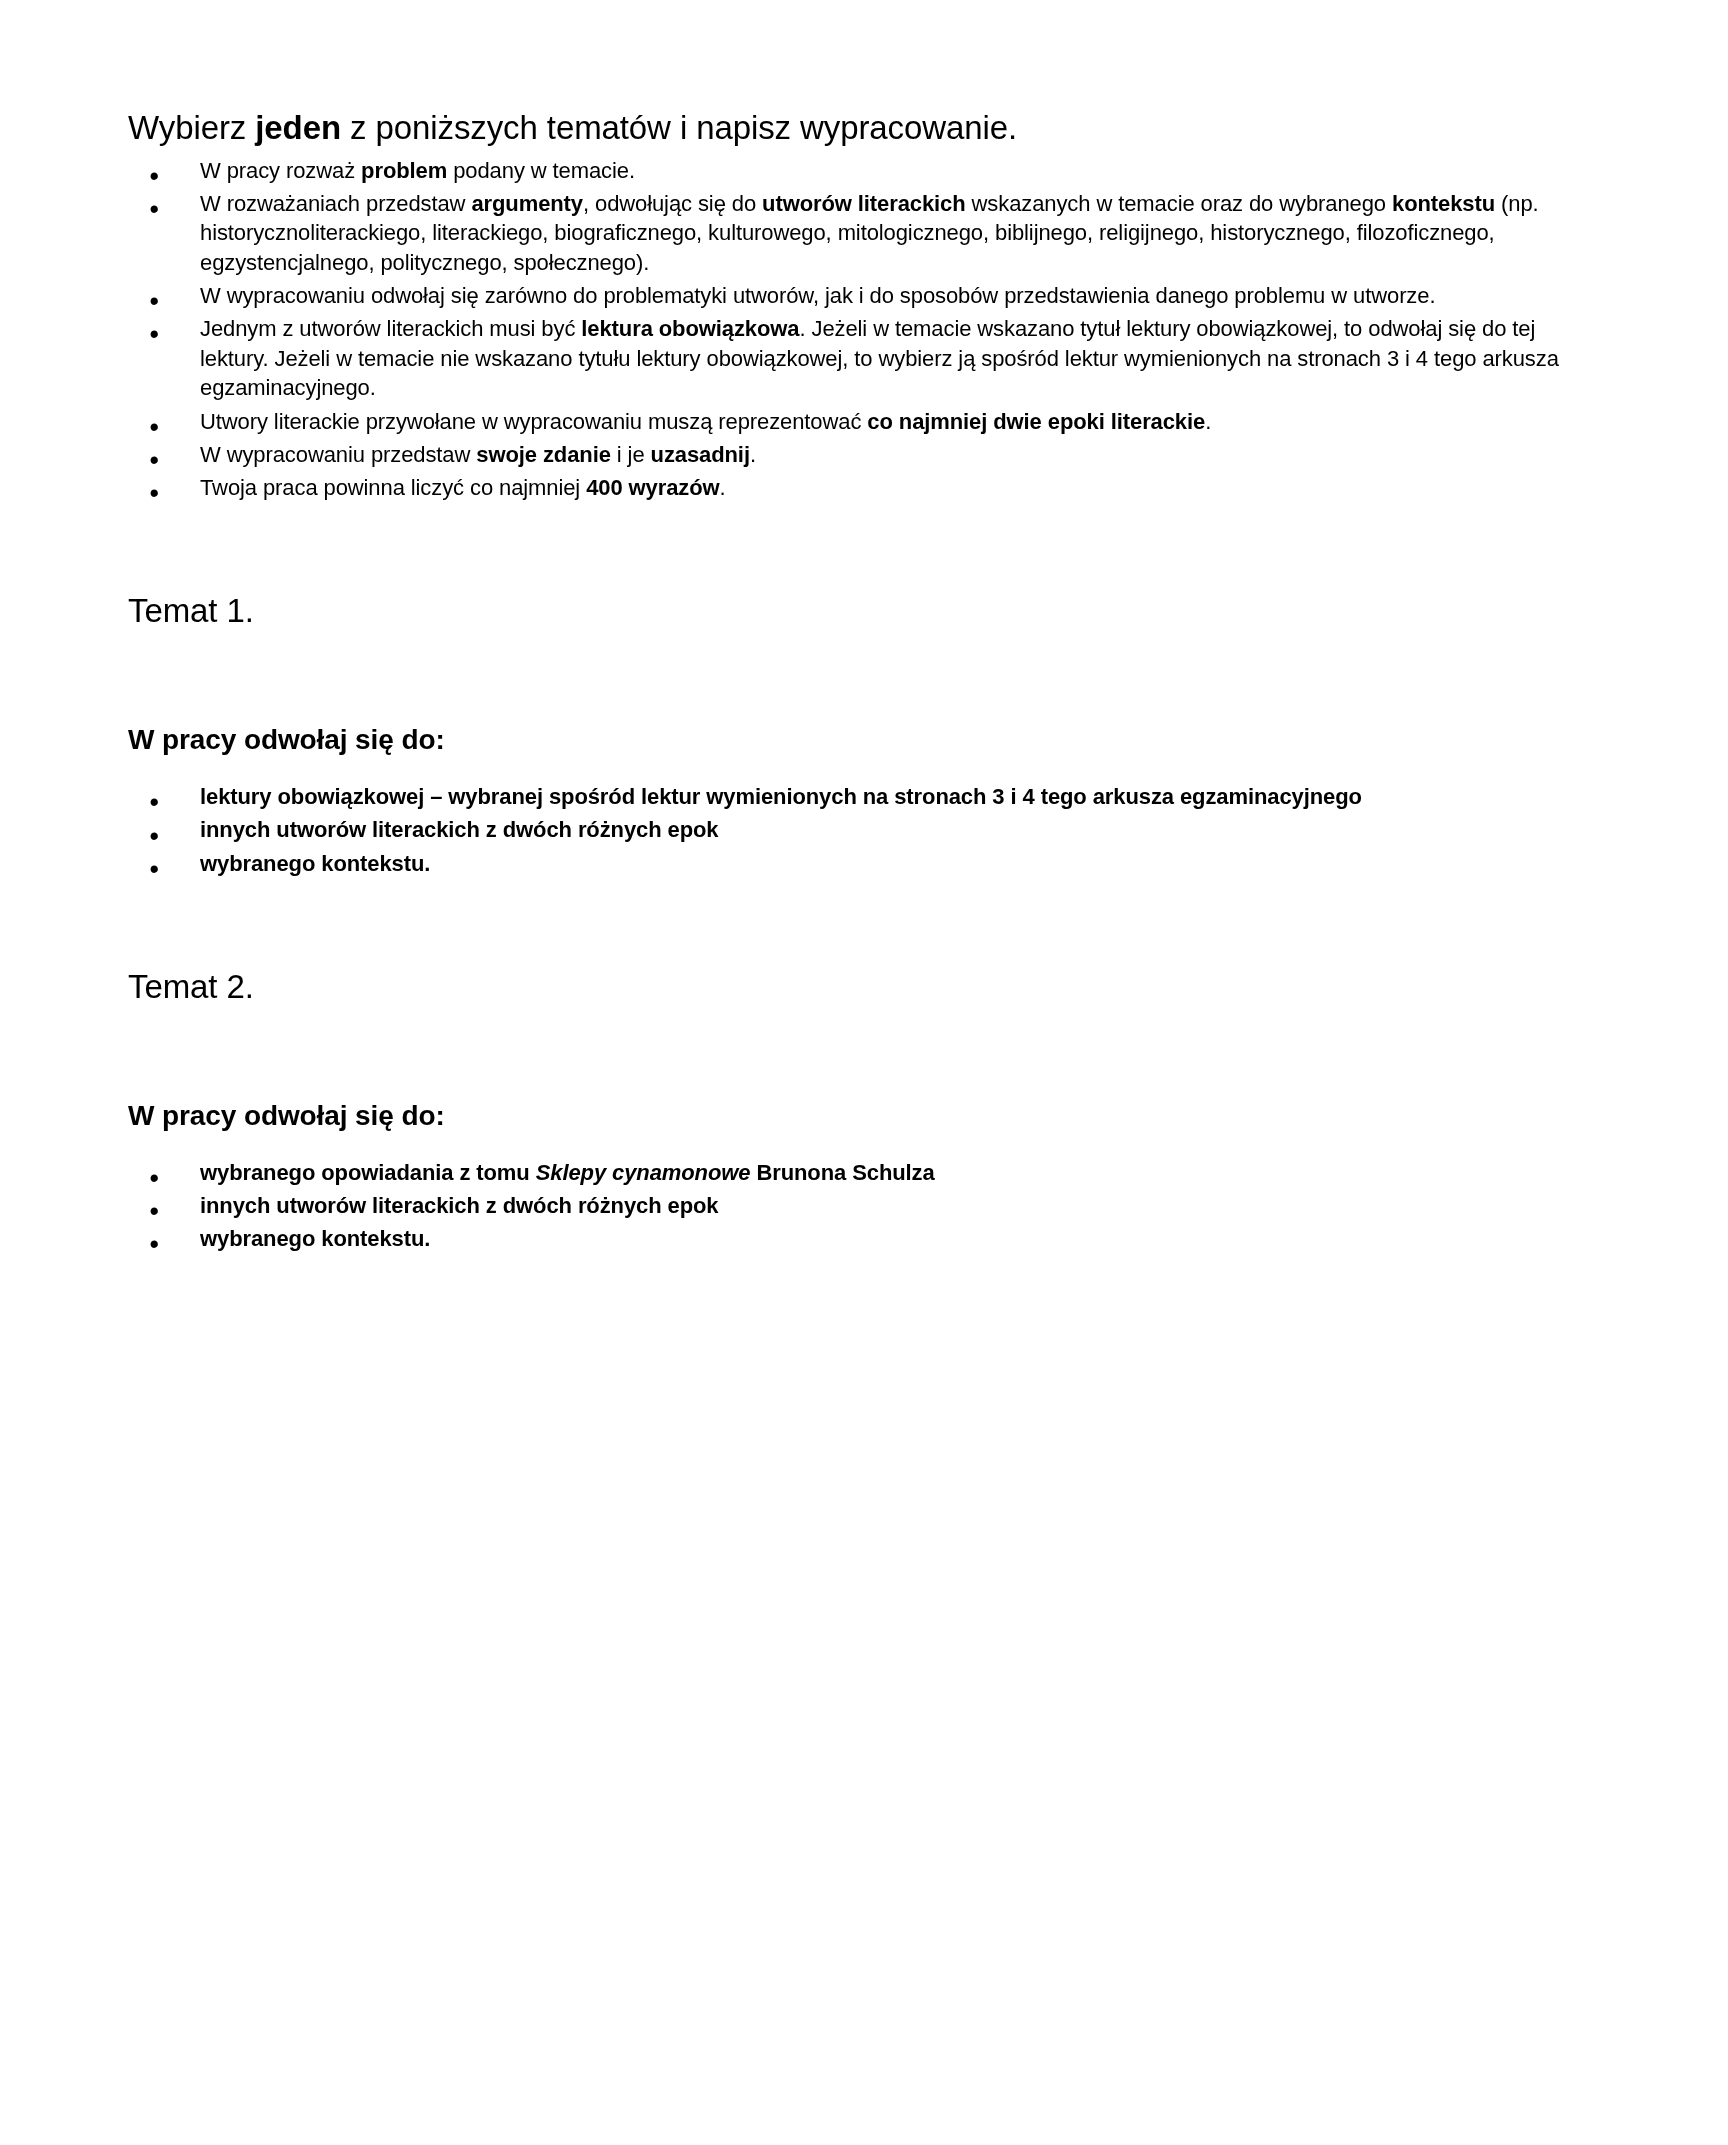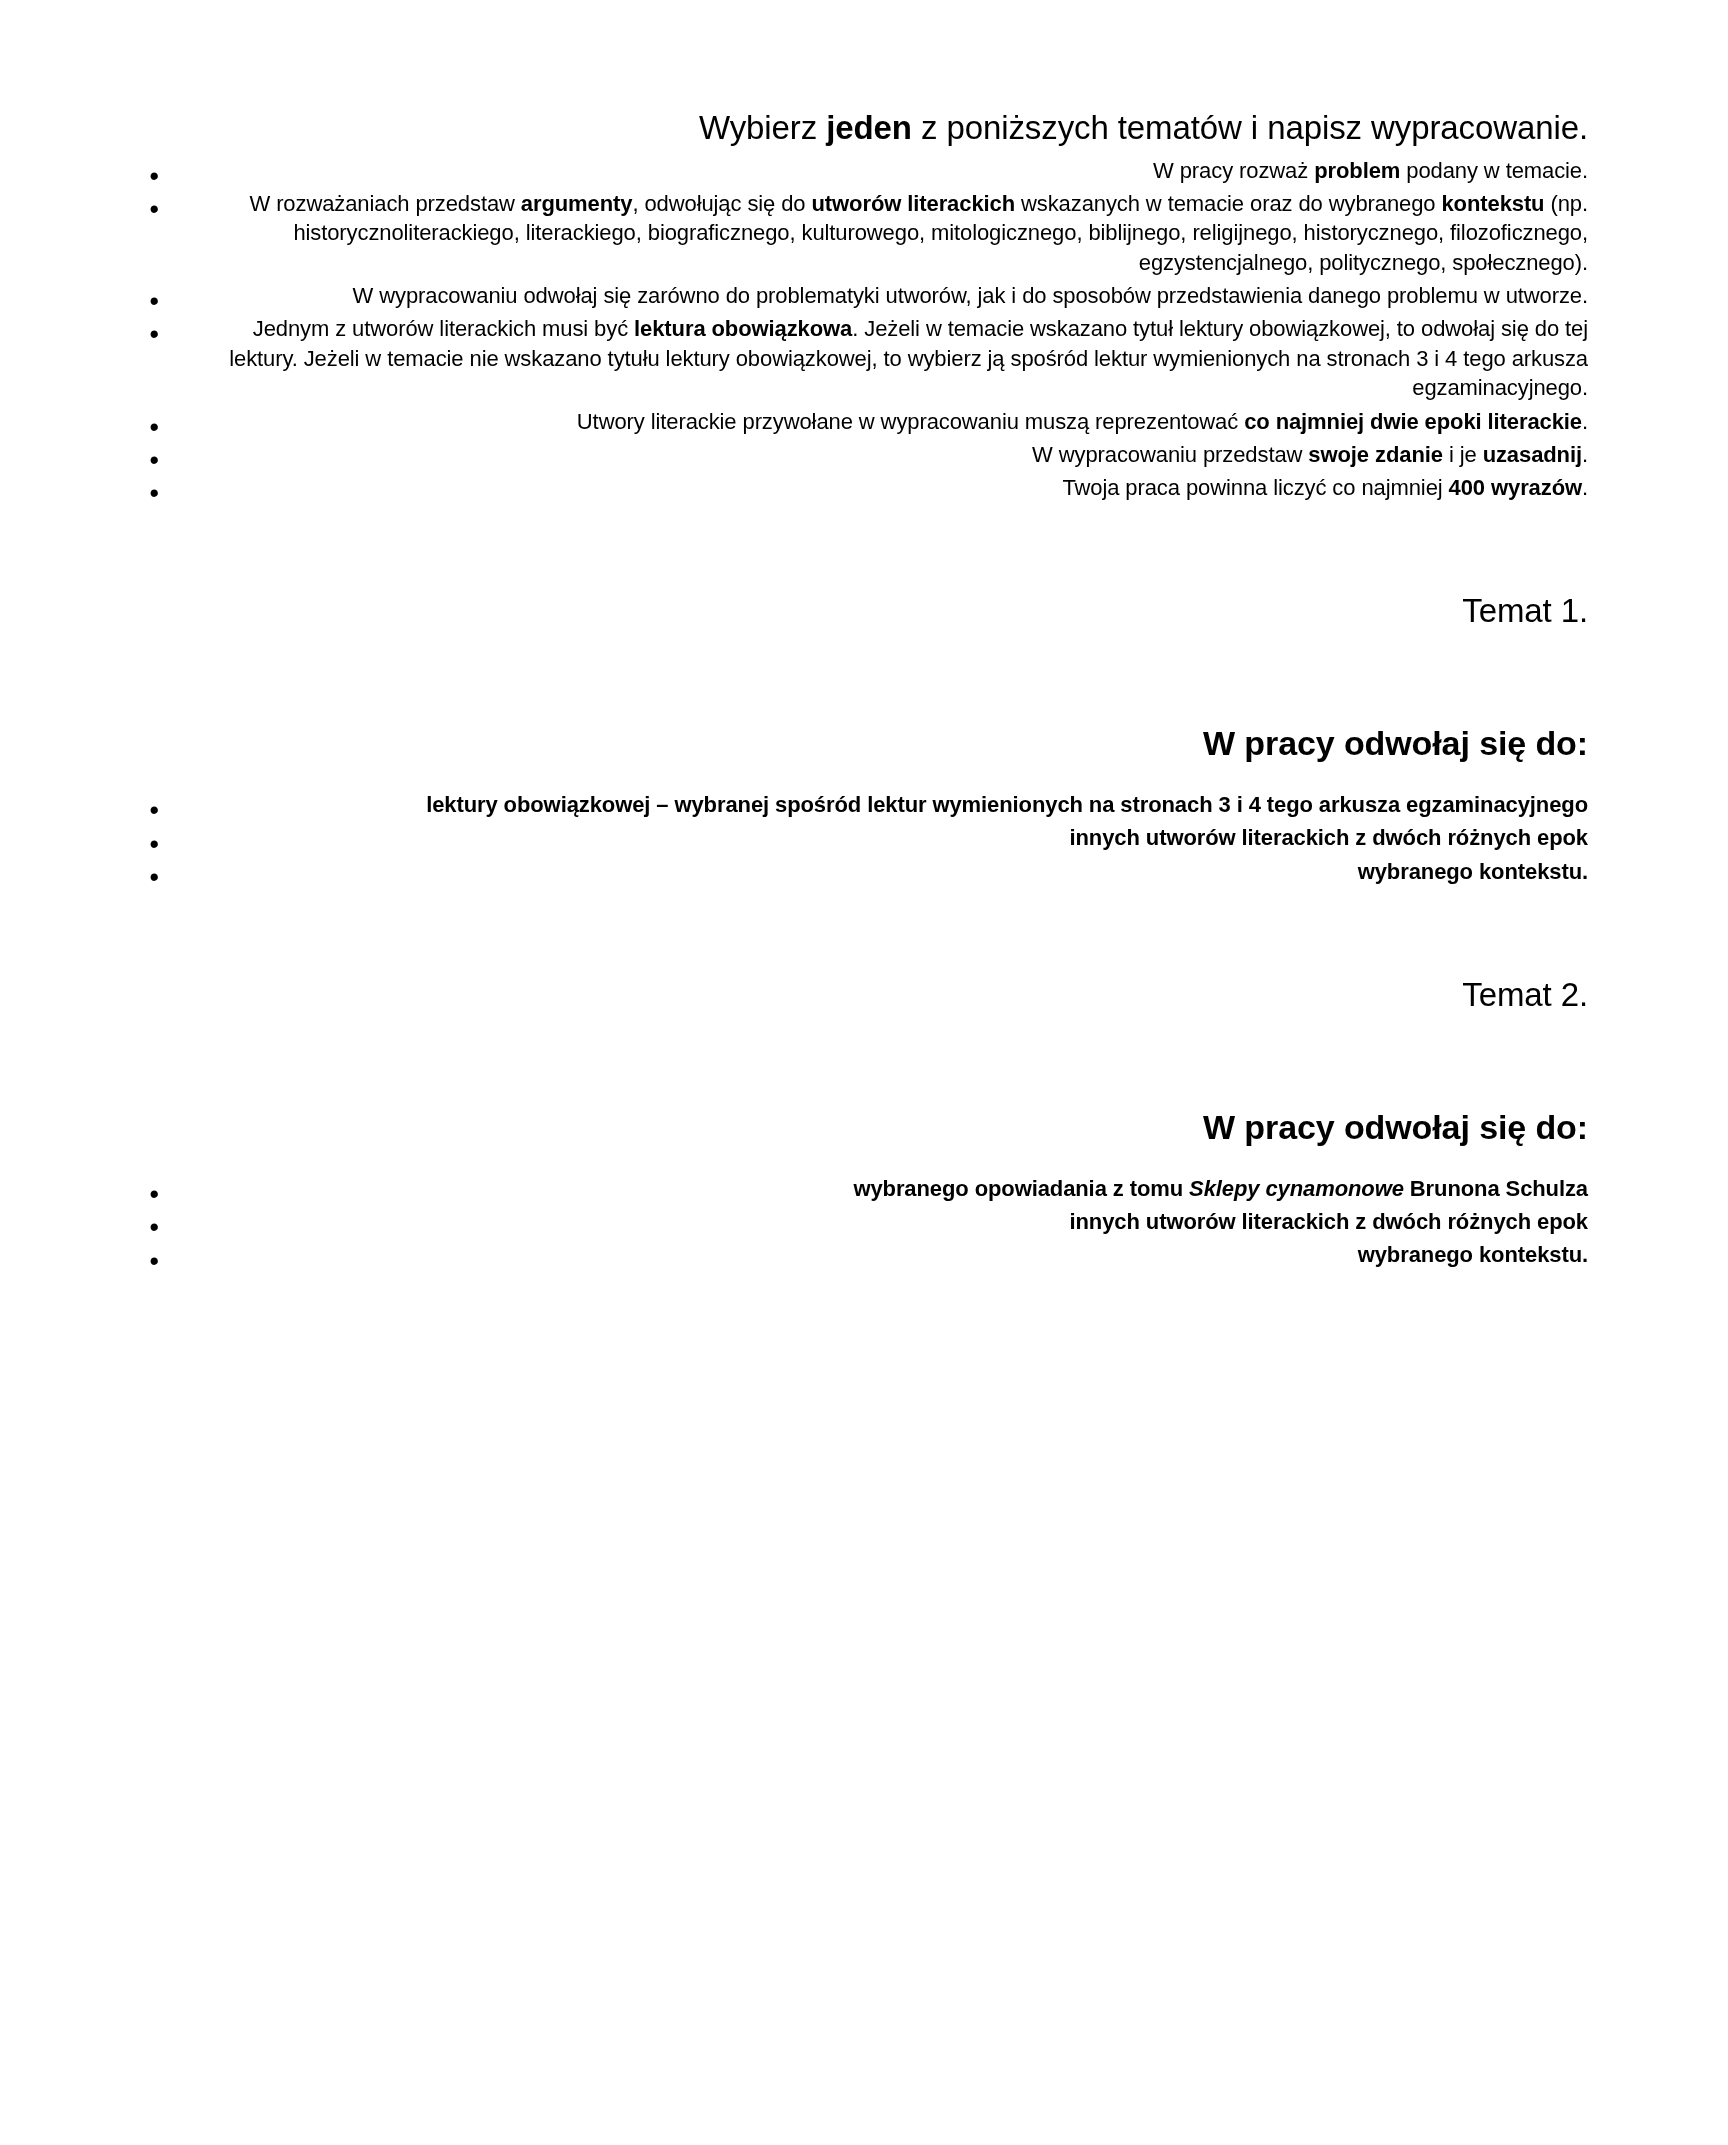--- a/index.html
+++ b/index.html
@@ -15,21 +15,20 @@
     -webkit-font-smoothing: antialiased;
   }
 
   .page {
     position: relative;
     width: 1728px;
     height: 2146px;
     background: #ffffff;
     box-sizing: border-box;
     padding: 106px 115px 0 128px;
-    text-align: right;
   }
 
   .doc-body {
     width: 1460px;
   }
 
   
   .lead {
     font-size: 33px;
     line-height: 1.34;
@@ -86,21 +85,21 @@
 
   .topic-title {
     font-size: 33px;
     font-weight: bold;
     line-height: 1.34;
     margin: 0;
     letter-spacing: -0.1px;
   }
 
   .refer-line {
-    font-size: 34px;
+    font-size: 28px;
     font-weight: bold;
     line-height: 1.34;
     margin: 0;
     letter-spacing: -0.1px;
   }
 </style>
 </head>
 <body>
 
 <div class="page">

